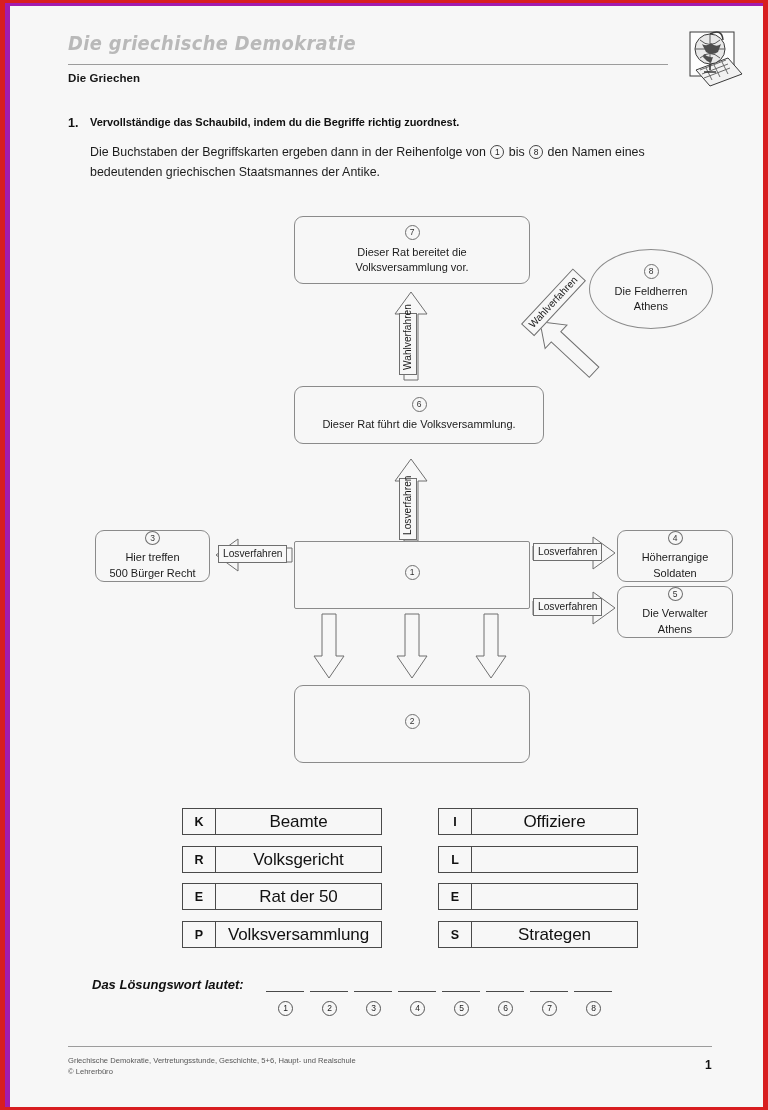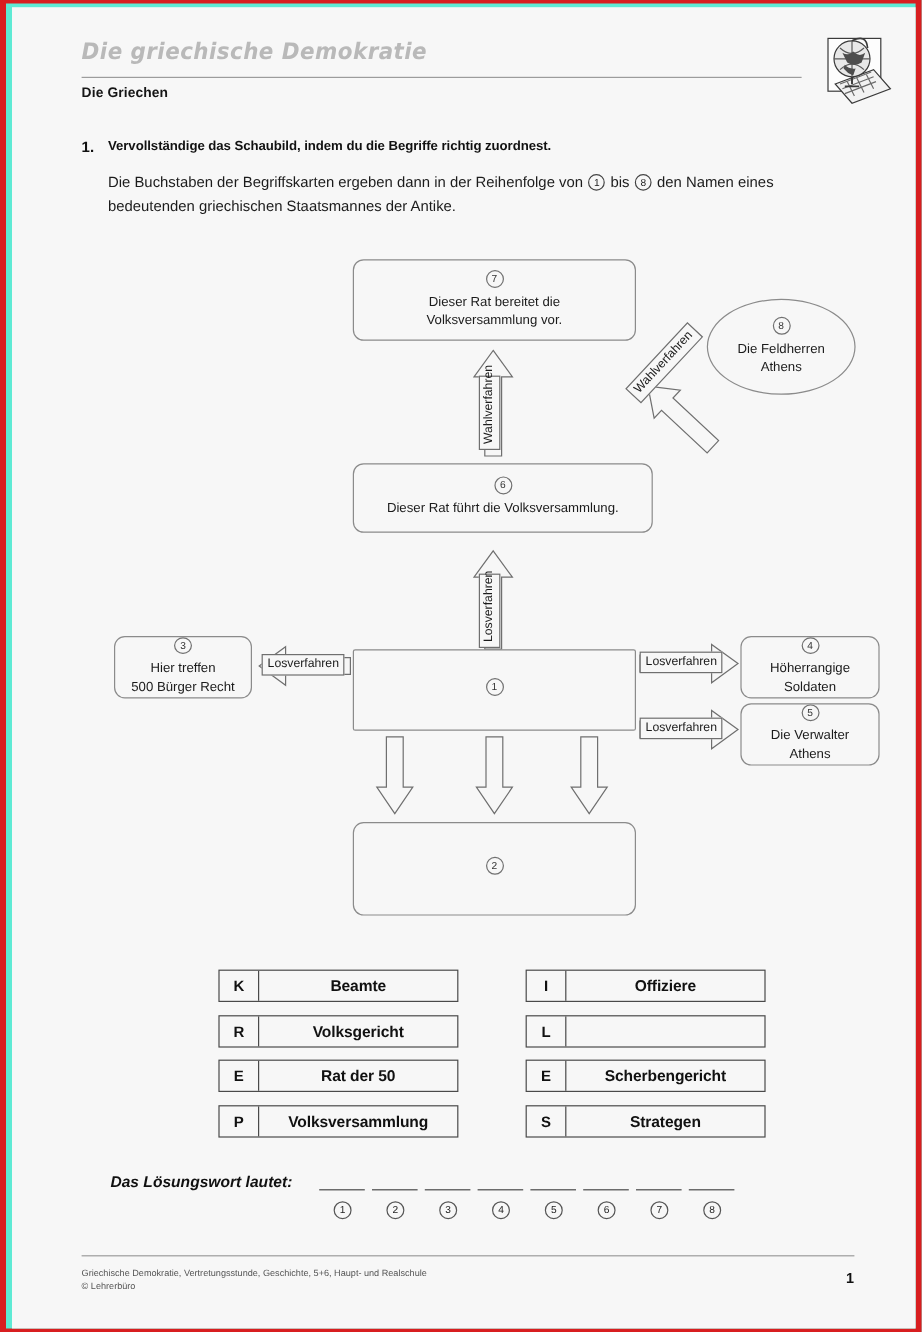--- a/index.html
+++ b/index.html
@@ -5,21 +5,21 @@
   html,body{margin:0;padding:0;}
   body{
     width:768px;height:1110px;
     background:#ffffff;
     font-family:"Liberation Sans", sans-serif;
     -webkit-font-smoothing:antialiased;
   }
   .page{
     position:relative;
     width:768px;height:1110px;
-    background:#5eead4;
+    background:#a21caf;
     border-left:5px solid #d81e20;
     border-right:5px solid #d81e20;
     border-top:3px solid #d81e20;
     border-bottom:3px solid #d81e20;
     box-sizing:border-box;
     overflow:hidden;
   }
   .sheet{
     position:absolute;
     left:5px;top:3px;
@@ -118,21 +118,21 @@
     height:27px;border:1.4px solid #4a4a4a;background:#f7f7f7;
     display:flex;align-items:stretch;
   }
   .card .letter{
     width:32px;border-right:1.4px solid #4a4a4a;
     display:flex;align-items:center;justify-content:center;
     font-size:12.5px;font-weight:bold;color:#111;
   }
   .card .term{
     flex:1;display:flex;align-items:center;justify-content:center;
-    font-size:13px;font-weight:bold;color:#111;letter-spacing:-.1px;text-align:right;
+    font-size:17px;font-weight:normal;color:#111;letter-spacing:-.1px;text-align:right;
   }
 
   
   .sol-label{
     position:absolute;left:82px;top:971px;
     font-size:13px;font-weight:bold;font-style:italic;color:#111;
   }
   .blank{
     position:absolute;width:38px;height:1.2px;background:#4a4a4a;top:985px;
   }
@@ -320,21 +320,20 @@
 
   <div class="card" style="left:428px;top:802px;width:200px;">
     <div class="letter">I</div>
     <div class="term">Offiziere</div>
   </div>
   <div class="card" style="left:428px;top:840px;width:200px;">
     <div class="letter">L</div>
   </div>
   <div class="card" style="left:428px;top:877px;width:200px;">
     <div class="letter">E</div>
-    <div class="term">Scherbengericht</div>
   </div>
   <div class="card" style="left:428px;top:915px;width:200px;">
     <div class="letter">S</div>
     <div class="term">Strategen</div>
   </div>
 
   <div class="sol-label">Das Lösungswort lautet:</div>
 
   <div class="blank" style="left:256px;"></div>
   <div class="blank-num" style="left:268px;">1</div>

